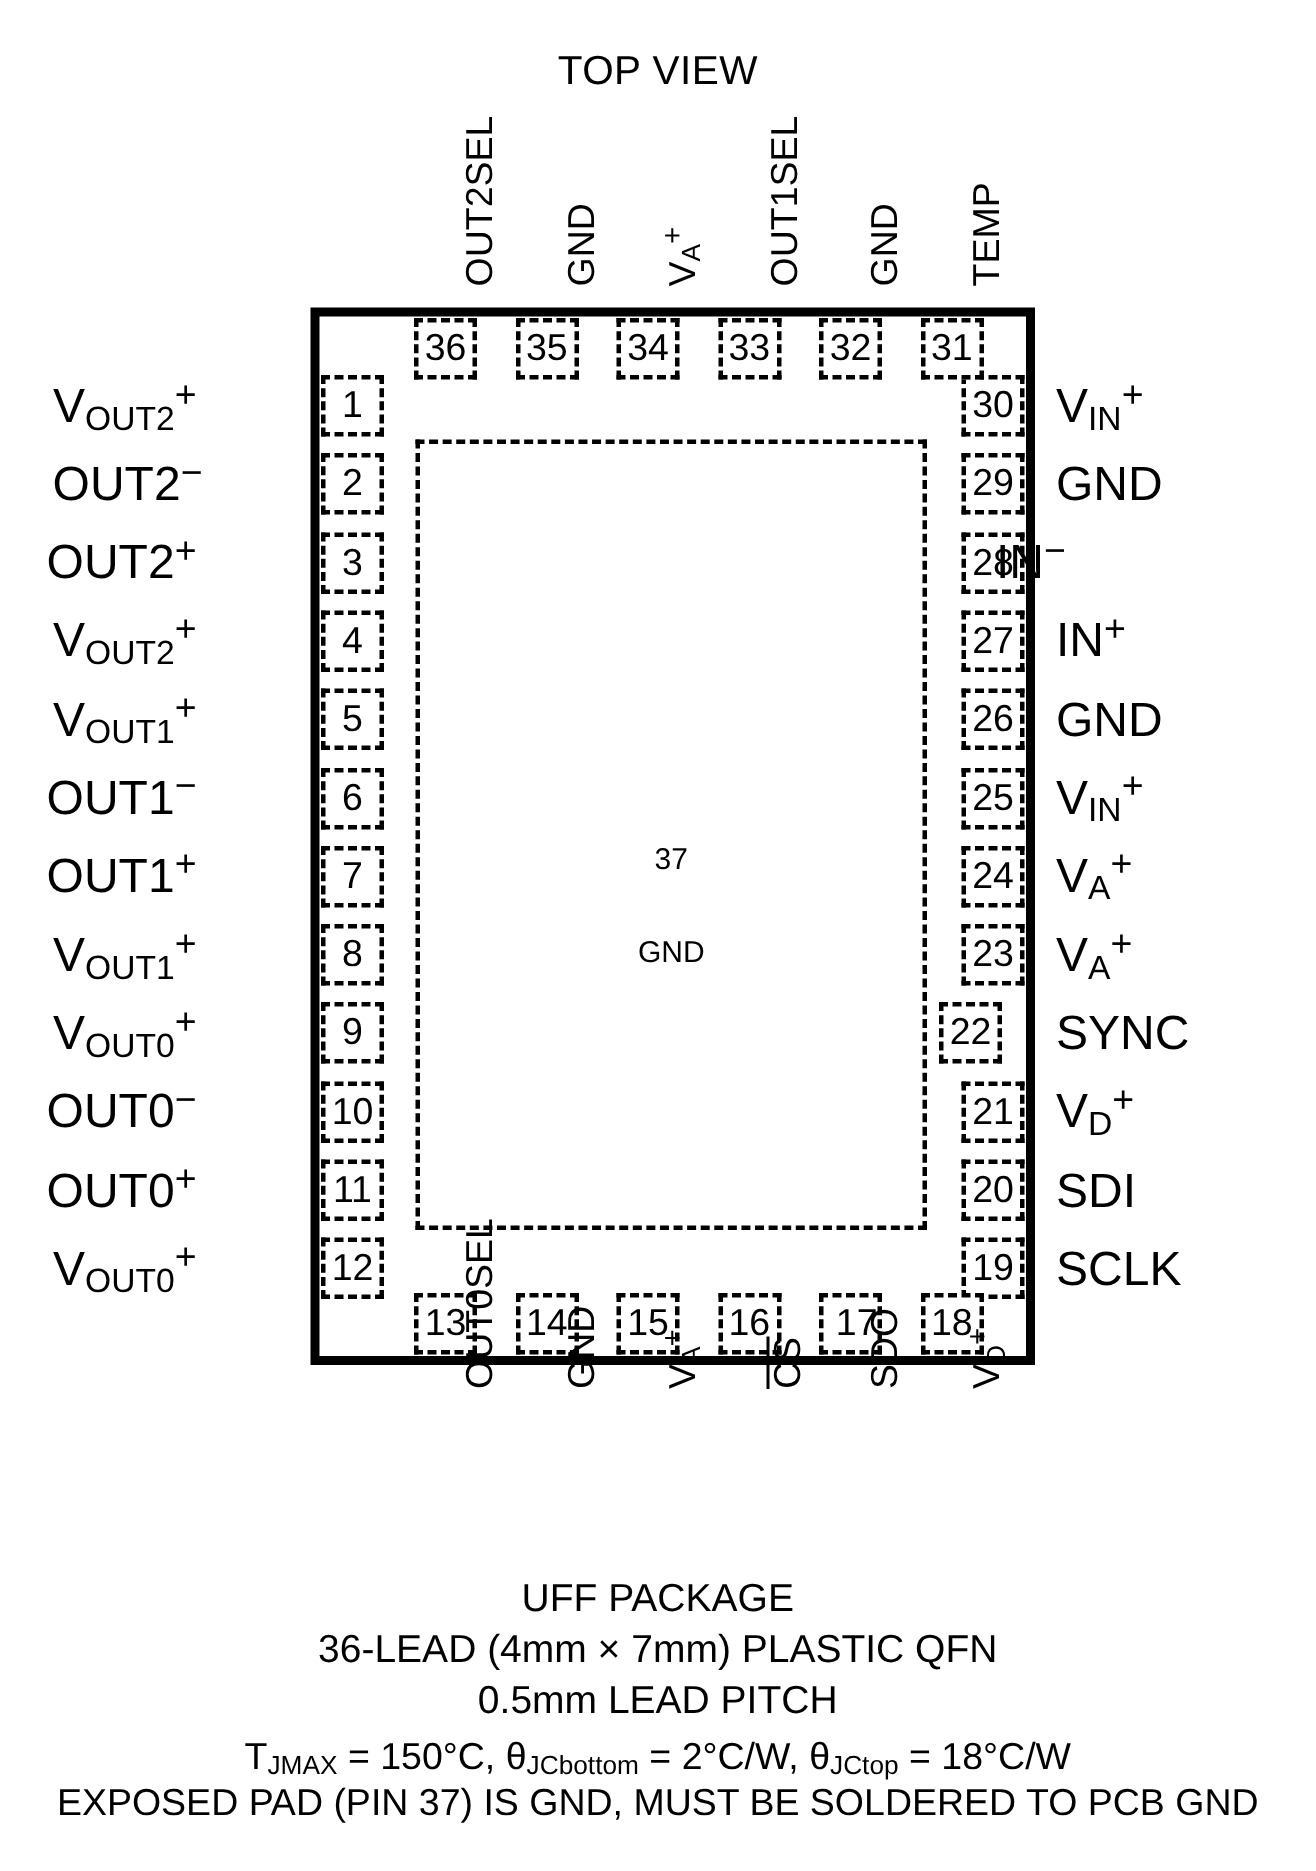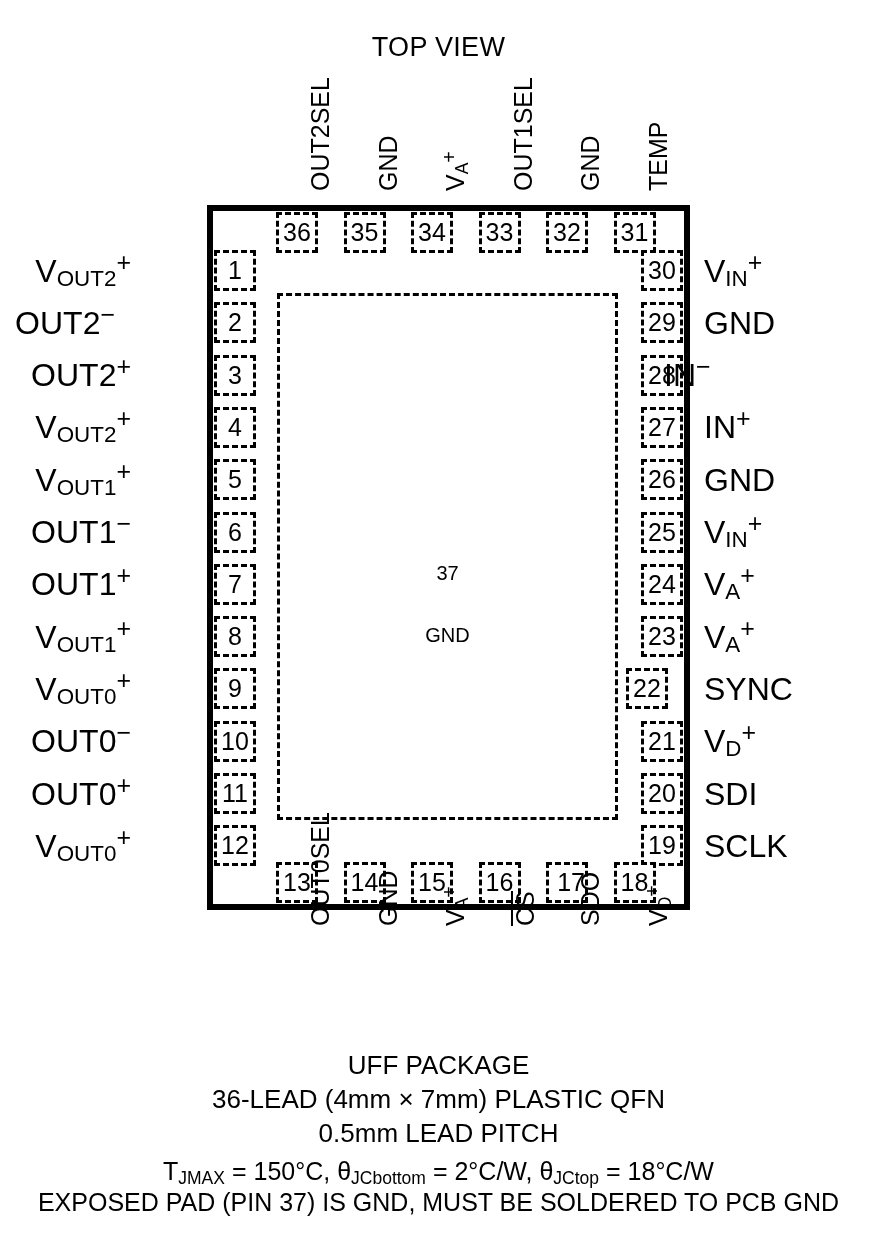--- a/index.html
+++ b/index.html
@@ -153,21 +153,21 @@
   <div class="exposed-pad"></div>
   <div class="exposed-pad-label">
     <div>37</div>
     <div>GND</div>
   </div>
 
   <div id="pin-layer">
       <div class="pin-box" style="left: 214px; top: 250px;"><span>1</span></div>
       <div class="side-label left" style="right: 676px; top: 270.5px;">V<sub>OUT2</sub><sup>+</sup></div>
       <div class="pin-box" style="left: 214px; top: 302.3px;"><span>2</span></div>
-      <div class="side-label left" style="right: 692px; top: 322.8px; text-align: center;">OUT2<sup>−</sup></div>
+      <div class="side-label left" style="right: 672px; top: 322.8px; text-align: center;">OUT2<sup>−</sup></div>
       <div class="pin-box" style="left: 214px; top: 354.6px;"><span>3</span></div>
       <div class="side-label left" style="right: 676px; top: 375.1px;">OUT2<sup>+</sup></div>
       <div class="pin-box" style="left: 214px; top: 406.9px;"><span>4</span></div>
       <div class="side-label left" style="right: 676px; top: 427.4px;">V<sub>OUT2</sub><sup>+</sup></div>
       <div class="pin-box" style="left: 214px; top: 459.2px;"><span>5</span></div>
       <div class="side-label left" style="right: 676px; top: 479.7px;">V<sub>OUT1</sub><sup>+</sup></div>
       <div class="pin-box" style="left: 214px; top: 511.5px;"><span>6</span></div>
       <div class="side-label left" style="right: 676px; top: 532px;">OUT1<sup>−</sup></div>
       <div class="pin-box" style="left: 214px; top: 563.8px;"><span>7</span></div>
       <div class="side-label left" style="right: 676px; top: 584.3px;">OUT1<sup>+</sup></div>

